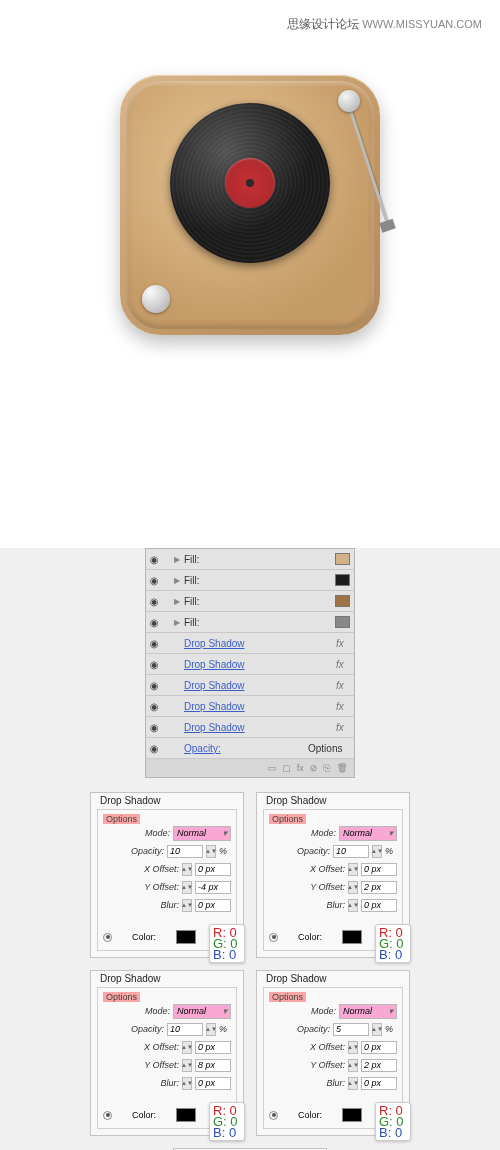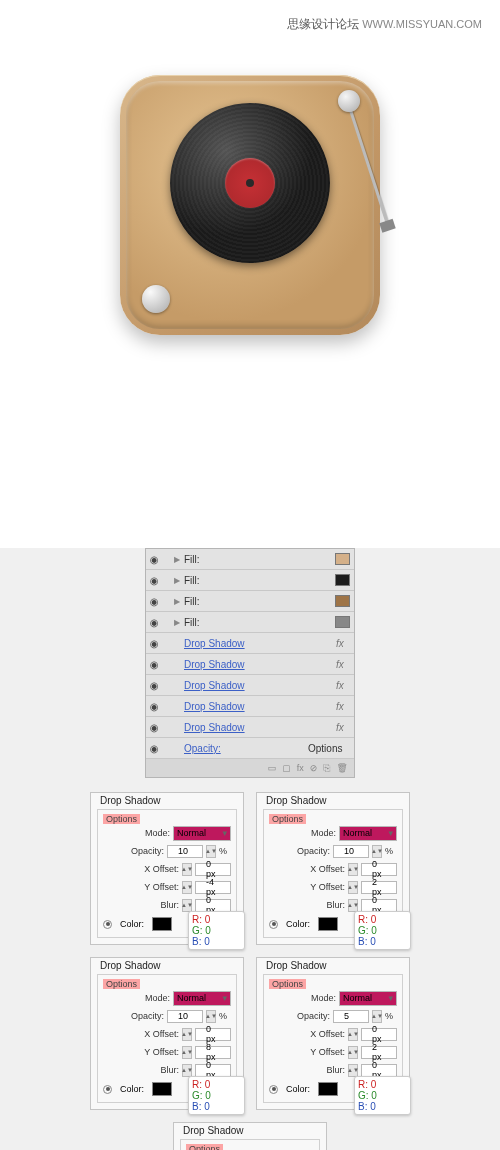--- a/index.html
+++ b/index.html
@@ -39,32 +39,32 @@
 .layerrow .fx { width:18px; color:#777; font-style:italic; font-size:10px; }
 .panelfoot { height:18px; background:#d7d7d7; display:flex; justify-content:flex-end; align-items:center; gap:6px; padding-right:6px; color:#888; }
 .panelfoot .fi { font-size:9px; }
 .sw-tan{background:#d4b089}.sw-blk{background:#1c1c1c}.sw-brn{background:#9e7447}.sw-gry{background:#888}
 
 .grid { display:flex; flex-wrap:wrap; gap:12px; justify-content:center; padding:0 10px; }
 .ds { width:154px; background:#f8f8f8; border:1px solid #c4c4c4; padding:3px 6px 6px; font-size:9px; position:relative; }
 .ds .title { background:#f8f8f8; margin:-9px 0 1px 0; padding:0 3px; display:inline-block; color:#222; font-size:10px; }
 .fieldset { border:1px solid #d0d0d0; padding:4px 5px 6px; margin-top:2px; }
 .fieldset .leg { margin-top:-10px; background:#fca5a5; display:inline-block; padding:0 3px; color:#444;text-align:right; }
-.row { display:flex; align-items:center; justify-content:flex-end; height:18px; gap:3px; }
+.row { display:flex; align-items:center; justify-content:flex-end; height:18px; gap:3px;font-style:italic; }
 .row label { color:#333; flex:1; text-align:right; }
-.row .in { width:36px; height:13px; border:1px solid #b8b8b8; background:#fff; font-size:9px; padding:0 10px; display:flex; align-items:center; }
-.row .sel { width:58px; height:15px; border:1px solid #b8b8b8; background:#be185d; font-size:9px; display:flex; align-items:center; padding:0 3px; position:relative; }
+.row .in { width:36px; height:13px; border:1px solid #b8b8b8; background:#fff; font-size:9px; padding:0 2px; display:flex; align-items:center; }
+.row .sel { width:58px; height:15px; border:1px solid #b8b8b8; background:#f9a8d4; font-size:9px; display:flex; align-items:center; padding:0 3px; position:relative; }
 .row .sel::after { content:"▾"; position:absolute; right:3px; color:#666; }
 .row .unit { width:12px; color:#333; }
 .row .step { width:10px; height:13px; border:1px solid #bbb; background:#e6e6e6; font-size:6px; display:flex; flex-direction:column; align-items:center; justify-content:center; line-height:5px; color:#666; }
-.colrow { display:flex; align-items:center; gap:8px; margin-top:3px; }
+.colrow { display:flex; align-items:center; gap:20px; margin-top:16px; }
 .colrow .radio { width:9px; height:9px; border:1px solid #888; border-radius:50%; display:flex; align-items:center; justify-content:center; }
 .colrow .radio.on::after { content:""; width:4px; height:4px; background:#555; border-radius:50%; }
 .colrow .swatch { width:20px; height:14px; border:1px solid #888; background:#000; }
-.rgbchip { position:absolute; right:-2px; bottom:-6px; width:57px; background:#fff; border:1px solid #ccc; border-radius:3px; box-shadow:0 1px 3px rgba(0,0,0,.2); padding:2px 3px; font-size:10px; line-height:11px; }
+.rgbchip { position:absolute; right:-2px; bottom:-6px; width:36px; background:#fff; border:1px solid #ccc; border-radius:3px; box-shadow:0 1px 3px rgba(0,0,0,.2); padding:2px 3px; font-size:13px; line-height:11px; }
 .rgbchip .r{color:#c22}.rgbchip .g{color:#2a8a2a}.rgbchip .b{color:#2a4fb5}
 </style>
 </head>
 <body>
 
 <div class="top">
   <div class="watermark">
     <span class="cn">思缘设计论坛</span>
     <span>WWW.MISSYUAN.COM</span>
   </div>

